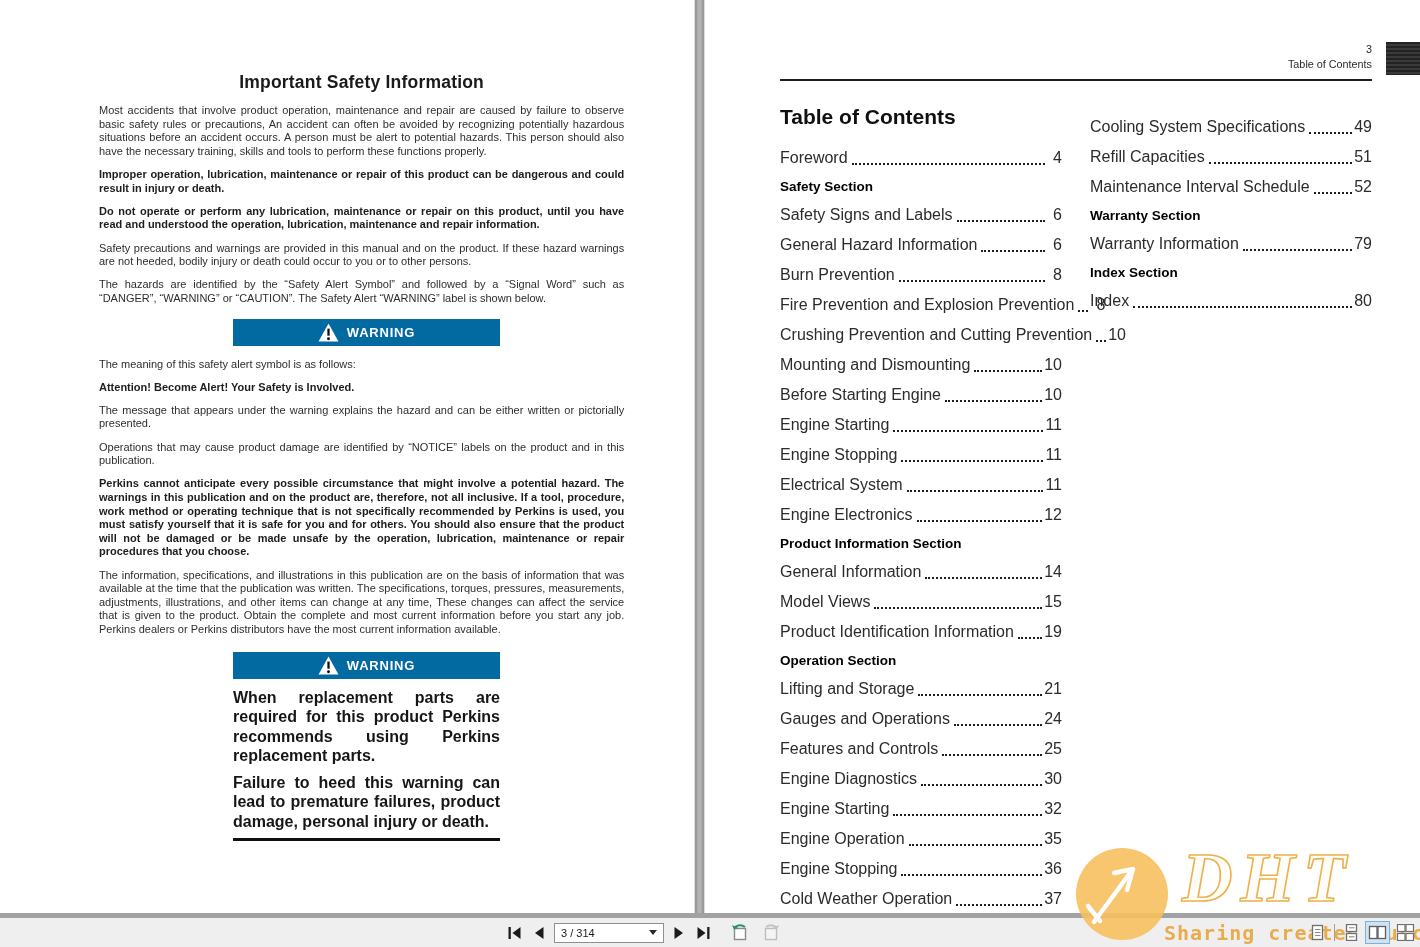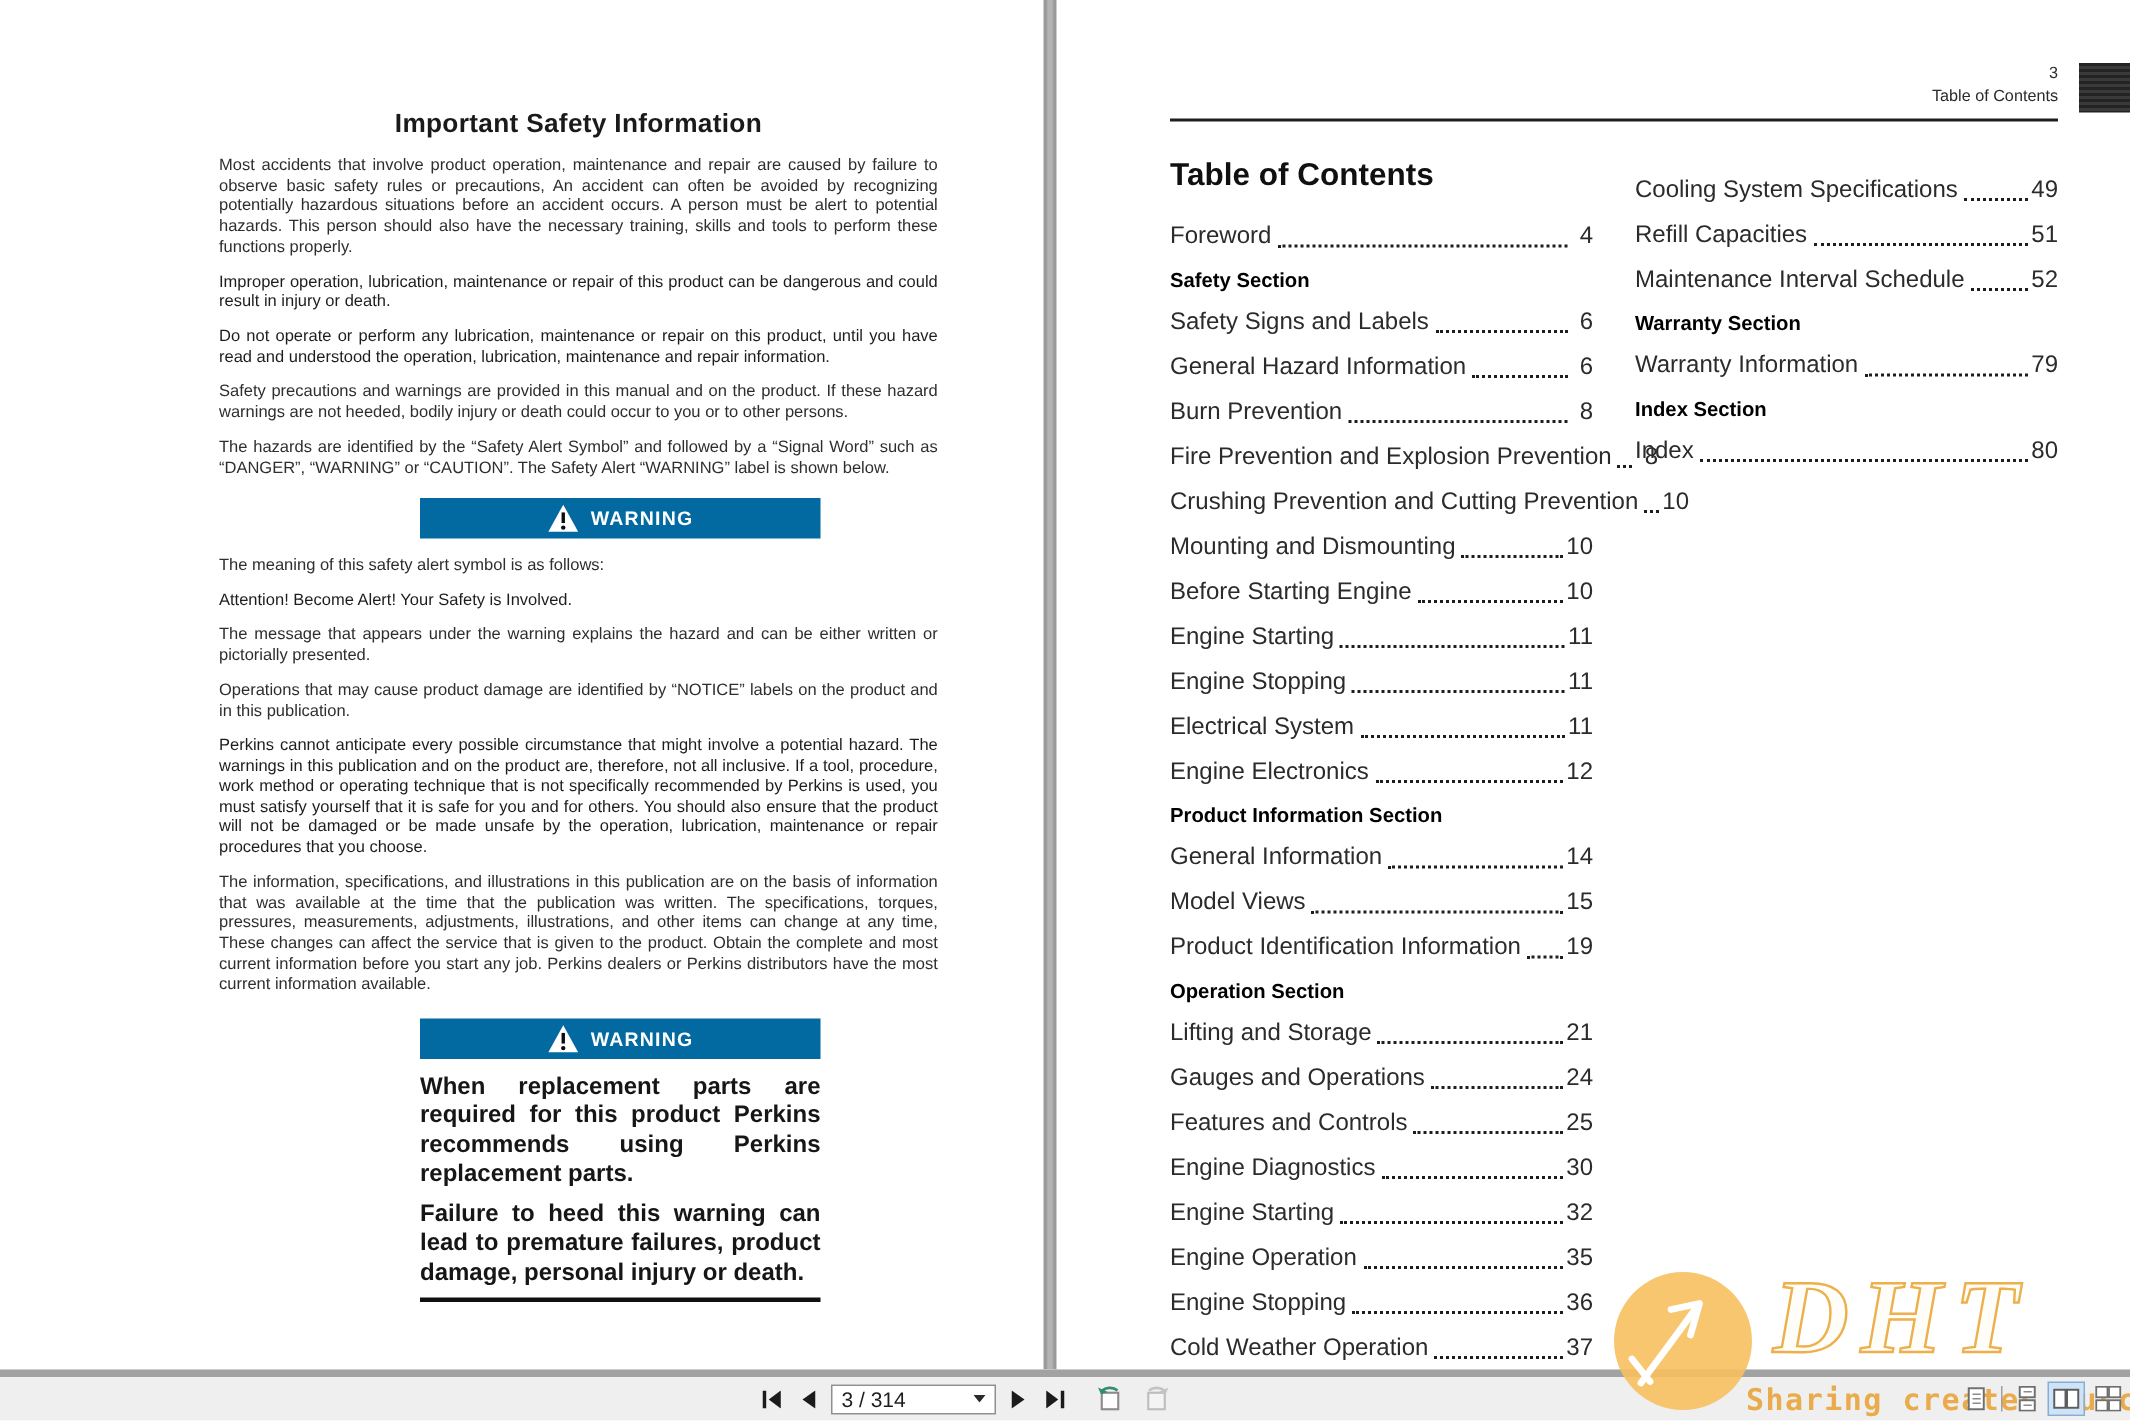--- a/index.html
+++ b/index.html
@@ -2,28 +2,28 @@
 <html><head>
 <meta charset="utf-8">
 <style>
   html,body{margin:0;padding:0;width:1420px;height:947px;overflow:hidden;background:#fff;}
   .app{position:relative;width:1420px;height:947px;background:#fff;
        font-family:"Liberation Sans","DejaVu Sans",sans-serif;color:#262626;}
 
   
   .pages{display:flex;height:913px;}
   .page{background:#fff;box-sizing:border-box;}
-  .page-left{width:706px;padding:72px 70px 0 99px;margin-left:47px;}
+  .page-left{width:706px;padding:72px 70px 0 99px;}
   .gutter{width:11px;background:linear-gradient(90deg,#ffffff 0%,#8f8f8f 15%,#b4b4b4 38%,#b4b4b4 62%,#8f8f8f 85%,#ffffff 100%);}
   .page-right{flex:1;padding:42px 48px 0 75px;position:relative;}
 
   
   .doc-title{font-size:17.5px;font-weight:bold;text-align:center;margin:0 0 11px;color:#1a1a1a;letter-spacing:.2px;}
   p.bp{font-size:11px;line-height:1.24;text-align:justify;margin:0 0 9.5px;color:#2e2e2e;}
-  p.bp.b{font-weight:normal;color:#1d1d1d;}
+  p.bp.b{font-weight:bold;color:#1d1d1d;}
 
   .warnbox{background:#0369a1;color:#fff;width:267px;height:27px;margin:13px 0 12px 134px;
            display:flex;align-items:center;justify-content:center;gap:8px;
            font-weight:bold;font-size:13px;letter-spacing:.8px;}
   .warn2-block{width:267px;margin:15px 0 0 134px;}
   .warn2-block .warnbox{margin:0 0 9px 0;}
   .warn2-block p{font-size:16px;font-weight:bold;line-height:1.22;text-align:justify;margin:0 0 7px;color:#161616;}
   .endrule{border:0;border-top:3px solid #101010;margin:3px 0 0;}
 
   
@@ -40,21 +40,21 @@
   .toc-entry .dots{flex:1;min-width:10px;border-bottom:2px dotted #1e1e1e;margin:0 2px 2px 4px;}
   .toc-entry .pg{min-width:15px;text-align:right;}
   .toc-heading{font-size:13.5px;font-weight:bold;color:#000000;margin:2px 0 12px;}
 
   
   .toolbar{position:absolute;left:0;right:0;bottom:0;height:29px;background:#efefef;
            border-top:5px solid #a2a2a2;box-sizing:content-box;}
   .nav-group{position:absolute;left:505px;top:0;bottom:0;display:flex;align-items:center;gap:7px;}
   .toolbar button{background:none;border:0;padding:1px 3px;display:flex;align-items:center;cursor:pointer;}
   .combo{width:110px;height:20px;background:#fff;border:1px solid #8f8f8f;display:flex;align-items:center;
-         justify-content:space-between;padding:0 6px;font-size:14px;box-sizing:border-box;color:#1c1c1c;}
+         justify-content:space-between;padding:0 6px;font-size:11px;box-sizing:border-box;color:#1c1c1c;}
   .layout-group{position:absolute;right:3px;top:0;bottom:0;display:flex;align-items:center;gap:5px;z-index:60;}
   .vsep{width:1px;height:17px;background:#9f9f9f;margin:0 2px;}
   .layout-group button{padding:2px;}
   .layout-group button.selected{background:#cfe3f7;outline:1px solid #84aed6;}
 
   
   .watermark{position:absolute;left:1060px;top:837px;width:365px;height:110px;z-index:50;pointer-events:none;}
   .wm-circle{position:absolute;left:10px;top:5px;}
   .wm-logo{position:absolute;left:118px;top:2px;}
   .wm-tagline{position:absolute;left:104px;top:84px;font-family:"DejaVu Sans Mono",monospace;

